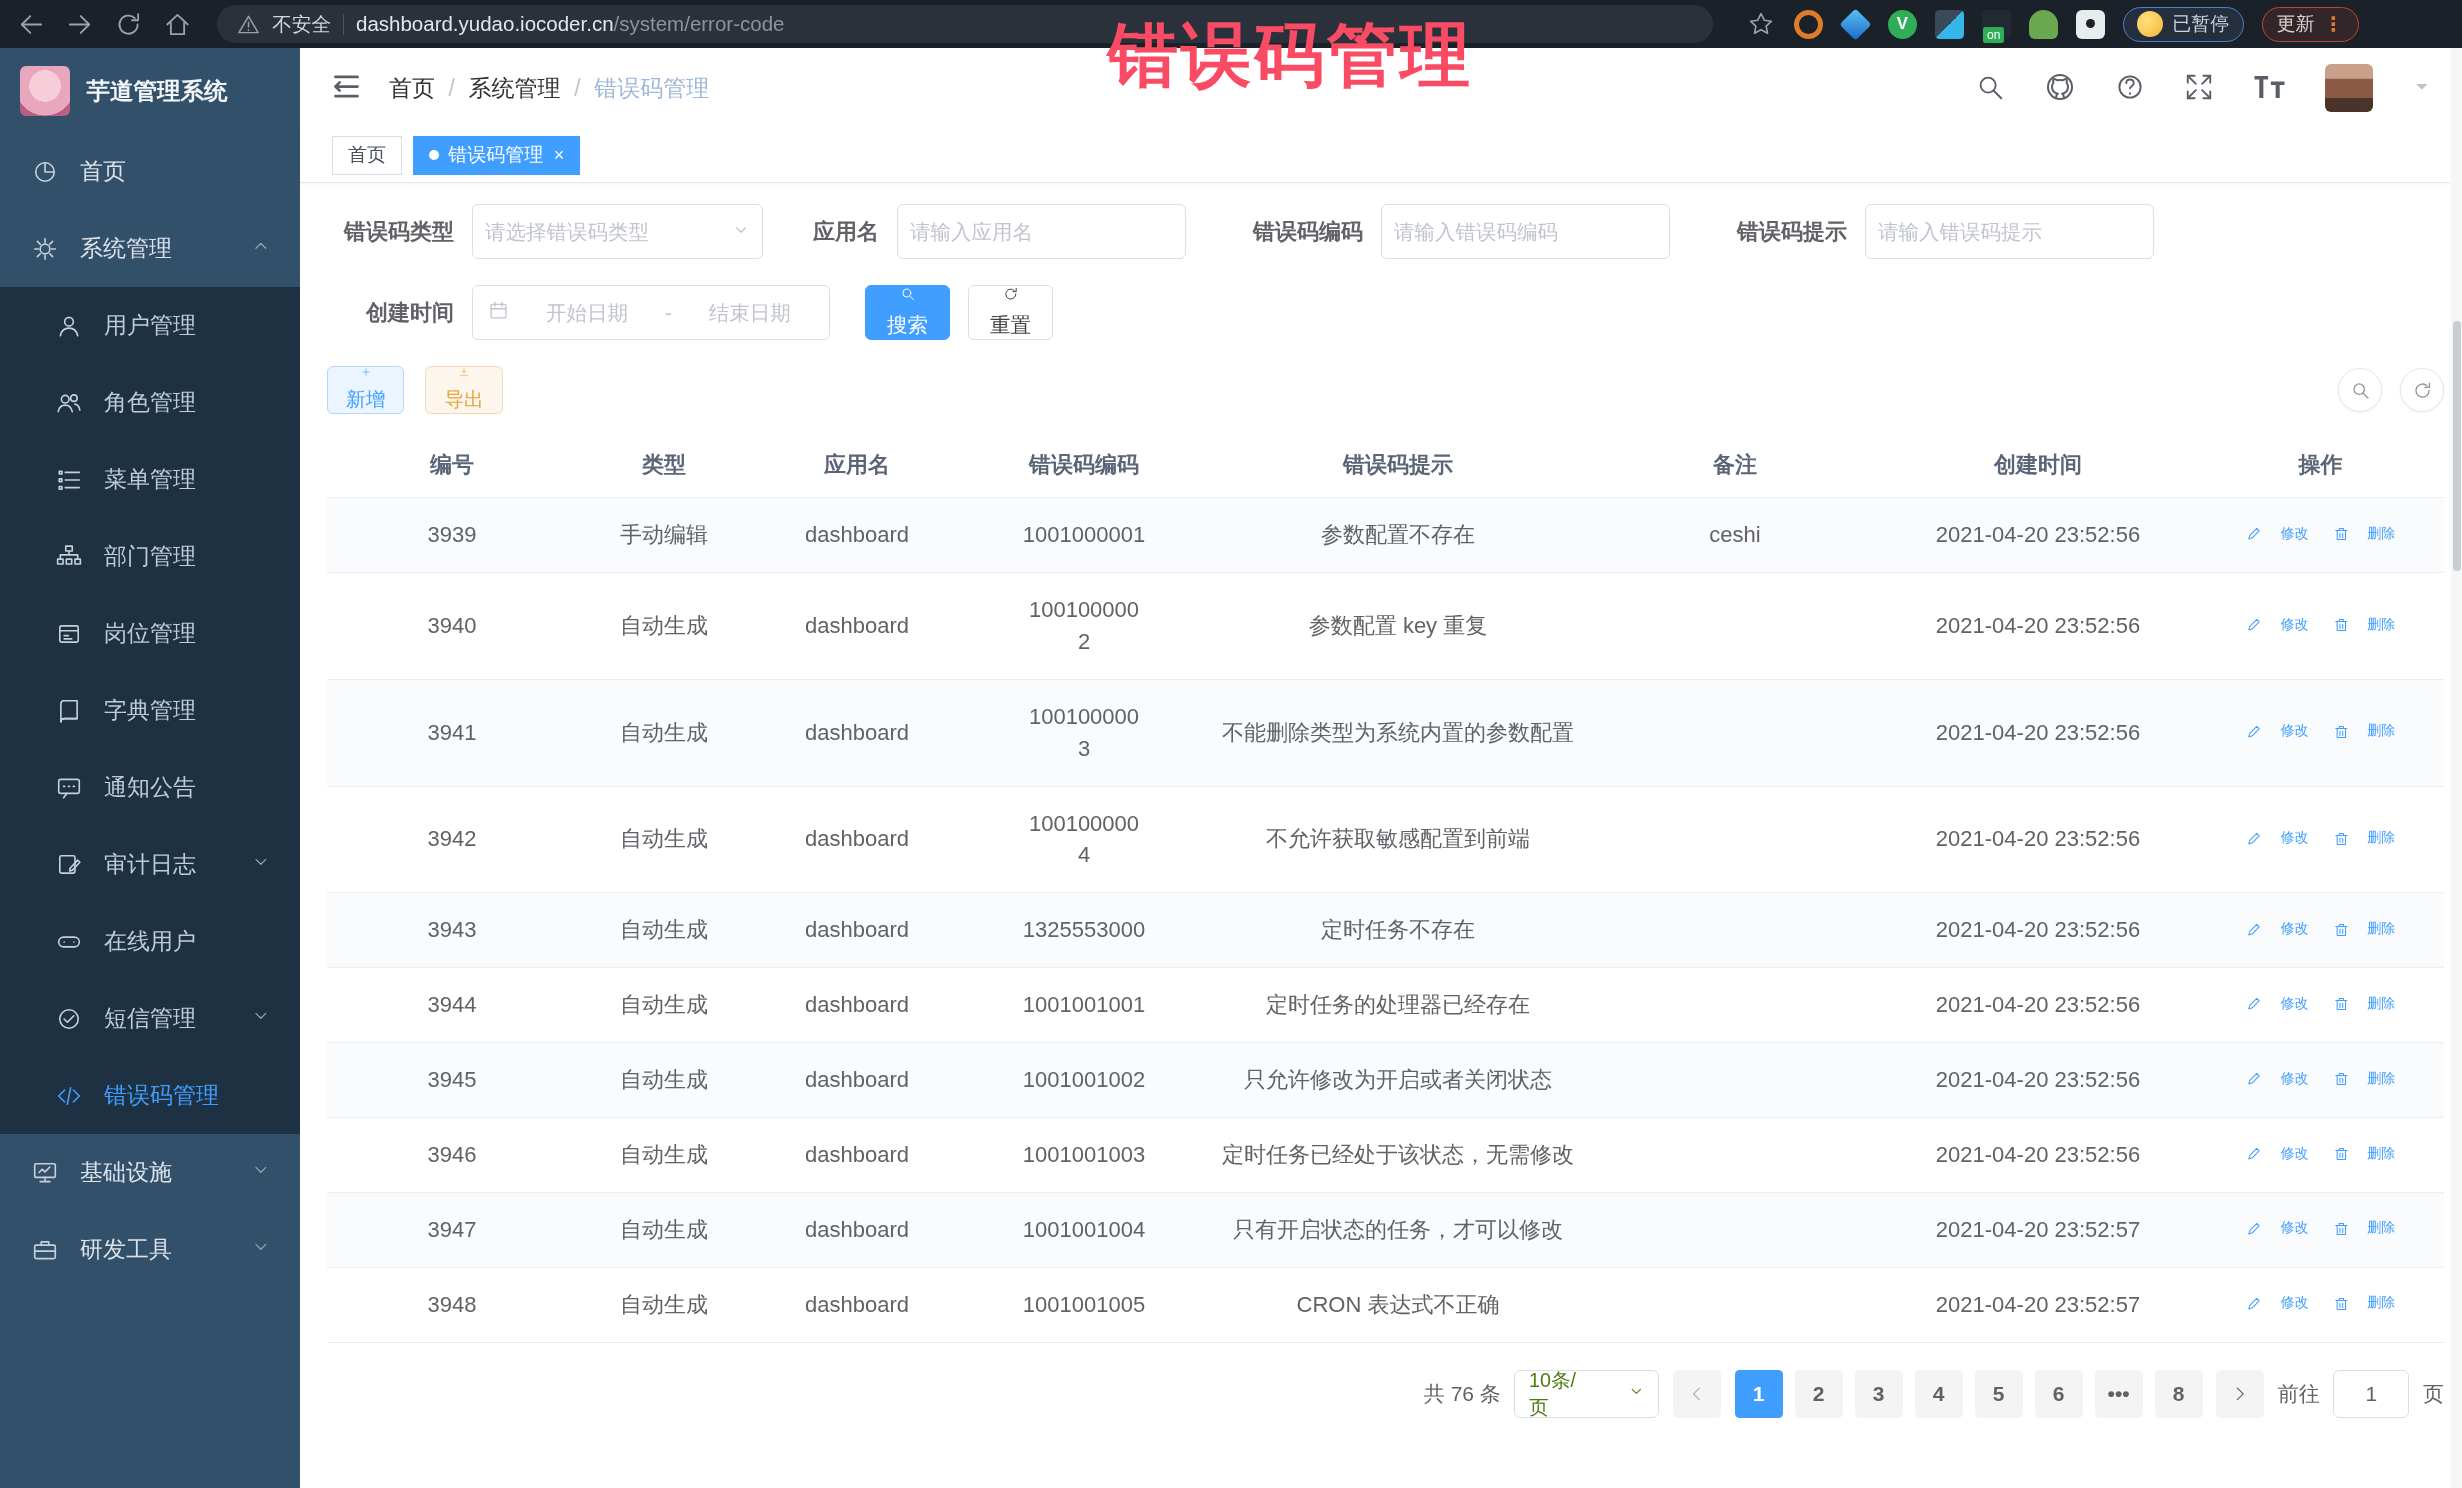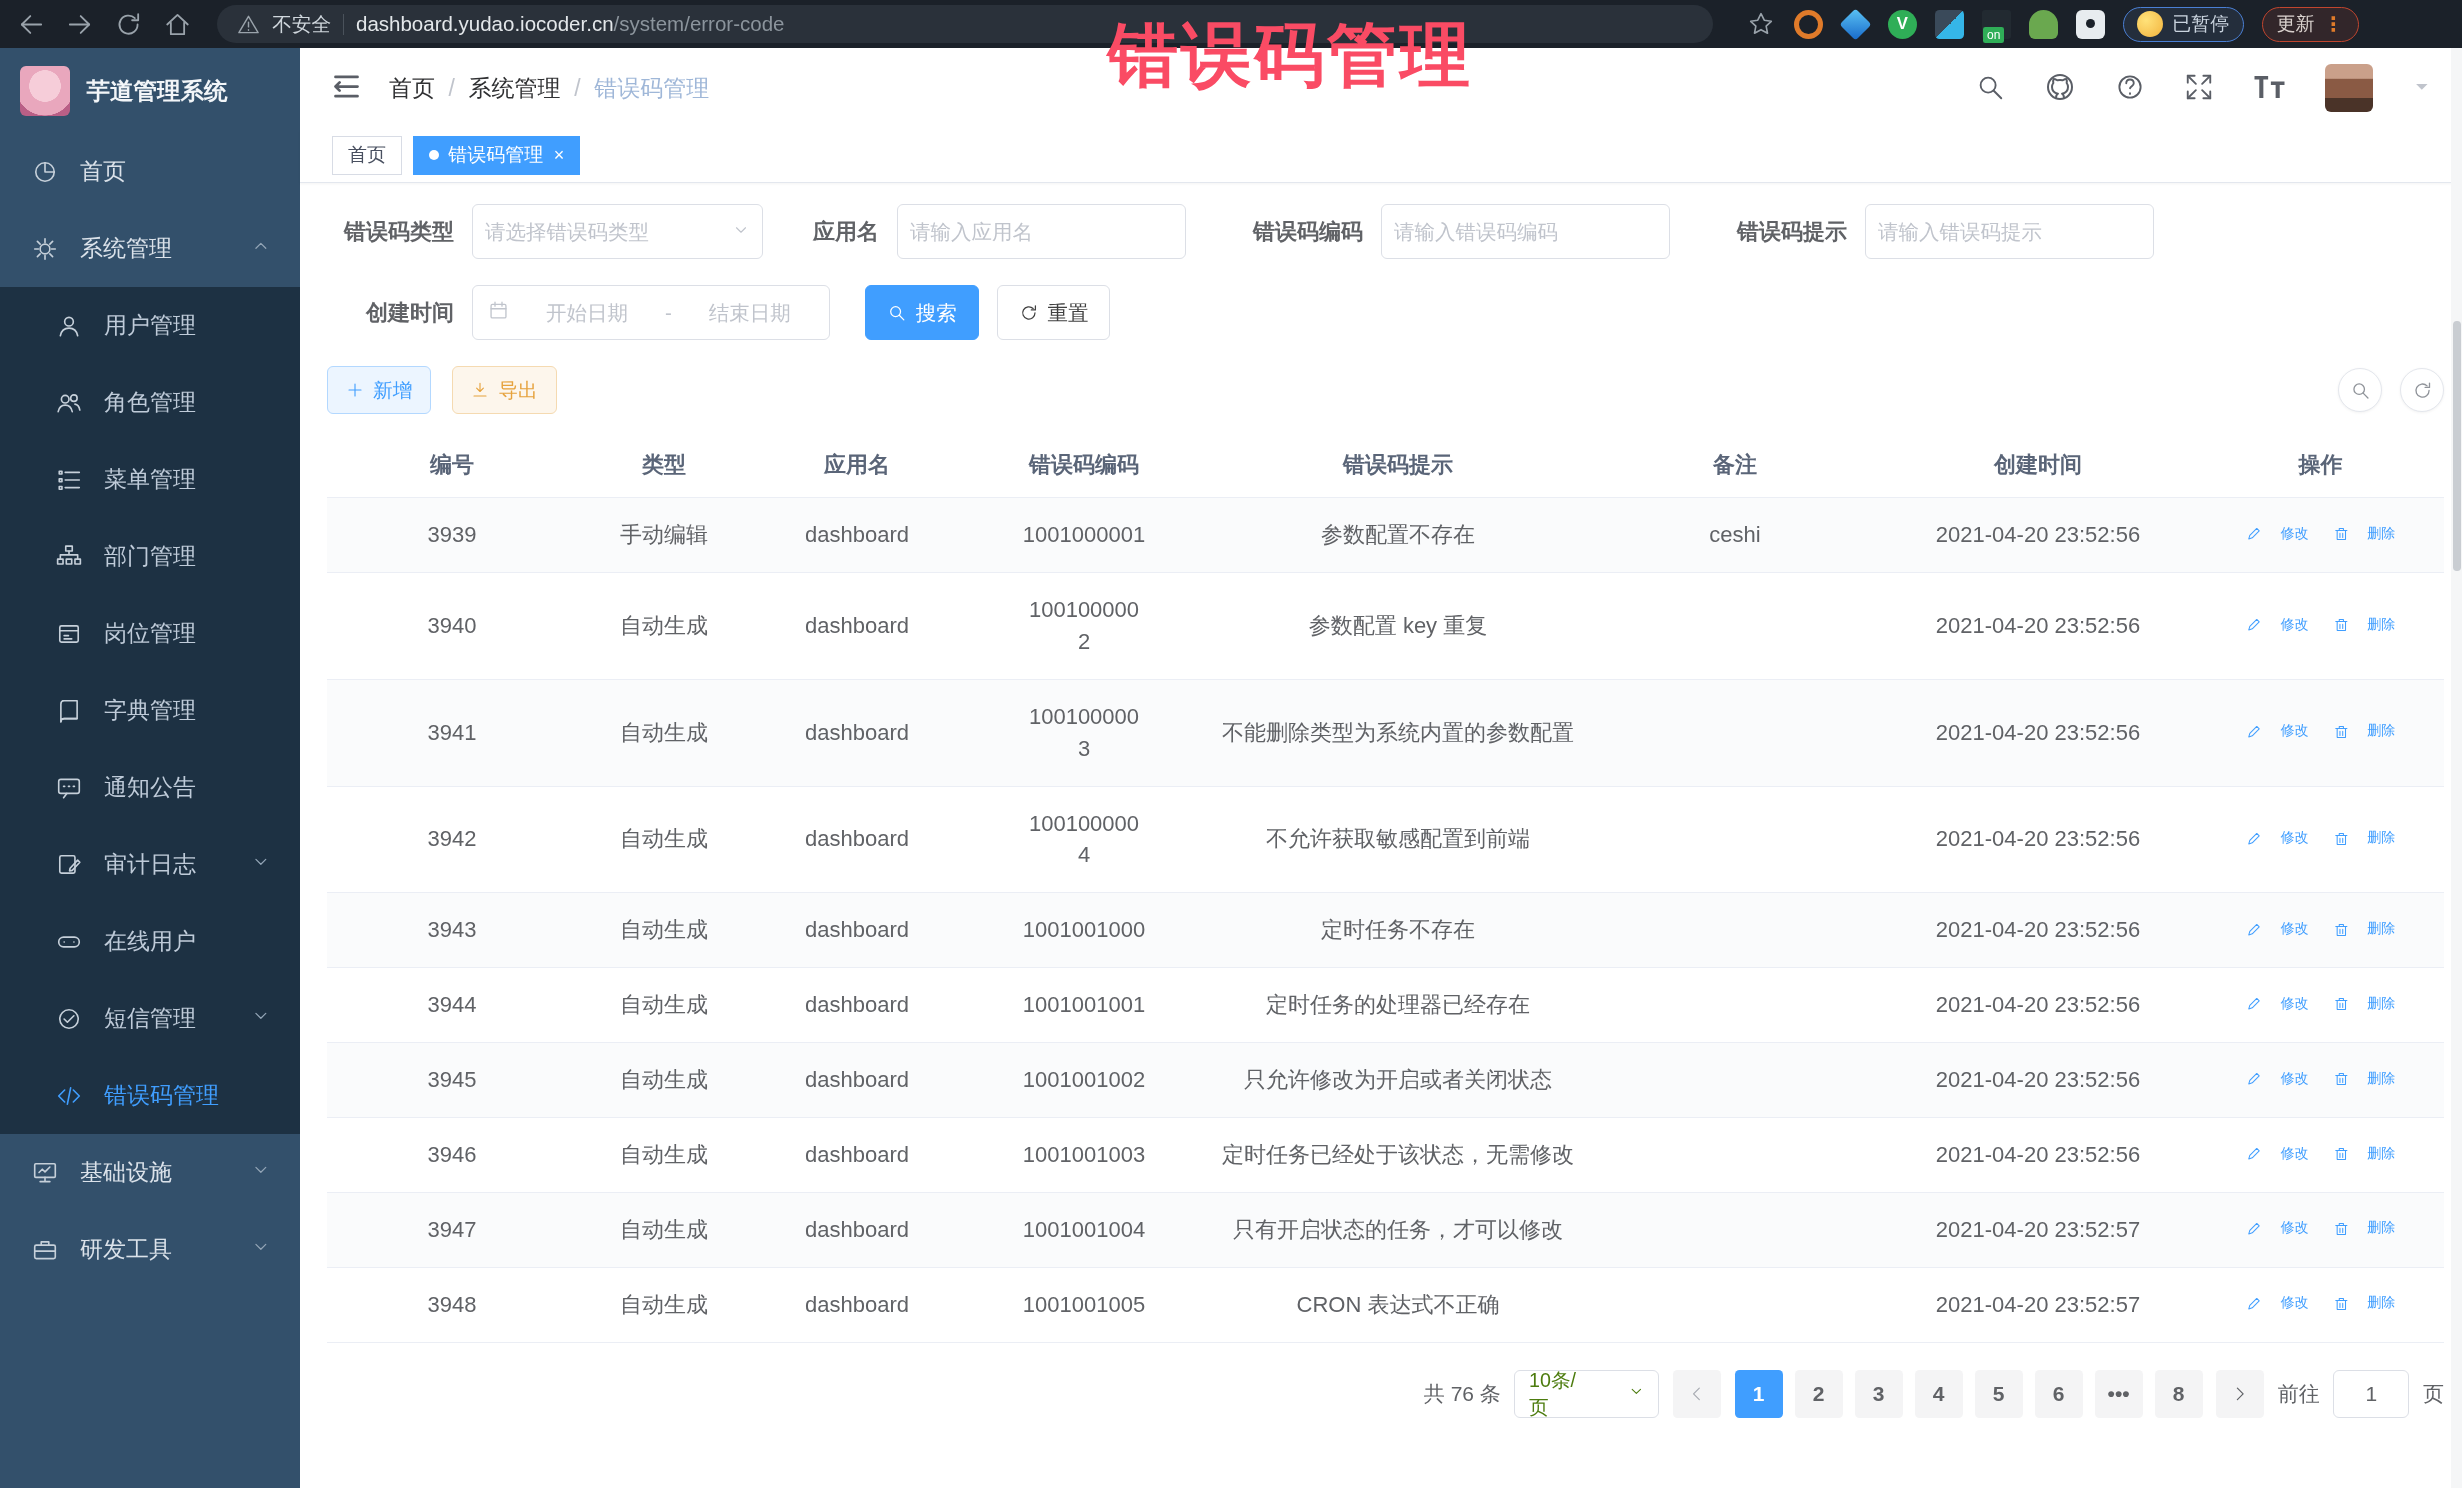--- a/index.html
+++ b/index.html
@@ -76,21 +76,21 @@
   .flabel{font-size:22px; font-weight:bold; color:#606266; width:127px; text-align:right; margin-right:18px; flex:0 0 auto;}
   .flabel.narrow{width:auto;}
   .fgroup{display:flex; align-items:center; margin-right:50px;}
   .finput,.fselect{height:55px; border:0.8px solid var(--border); border-radius:6px; background:#fff; font-size:20.5px; color:#606266; padding:0 12px; display:flex; align-items:center;}
   .finput::placeholder{color:var(--placeholder);}
   input.finput{width:289px;}
   .fselect{width:291px; justify-content:space-between; color:var(--placeholder);}
   .fselect .sel-caret{color:var(--placeholder);}
   .daterange{width:358px; height:55px; border:0.8px solid var(--border); border-radius:6px; display:flex; align-items:center; gap:13.6px; padding:0 15px; color:var(--placeholder); font-size:20.5px;}
   .daterange .ph{flex:1; text-align:center;}
-  .btn{height:55px; border-radius:6px; border:0.8px solid transparent; font-size:20.5px; display:inline-flex; align-items:center; gap:9px; padding:0 21px; cursor:pointer; background:#fff;}
+  .btn{height:55px; border-radius:6px; border:0.8px solid transparent; font-size:20.5px; display:inline-flex; align-items:center; gap:9px; padding:0 21px; cursor:pointer; background:#fff;flex-direction:column;}
   .btn.primary{background:var(--blue); border-color:var(--blue); color:#fff; margin-left:35px;}
   .btn.plain{border-color:var(--border); color:#404040; margin-left:18px;}
   .btn.mini{height:48px; font-size:19.7px; padding:0 18px;justify-content:center;}
   .btn.add{background:#ecf5ff; border-color:#b3d8ff; color:var(--blue);}
   .btn.export{background:#fdf6ec; border-color:#f5dab1; color:#e6a23c; margin-left:21px;}
   .toolbar{display:flex; align-items:center; margin:7.6px 0 19.7px;}
   .tool-right{margin-left:auto; display:flex; gap:18px;}
   .circle-btn{width:44px; height:44px; border-radius:50%; border:0.8px solid #e4e7ed; background:#fff; color:#8f9399; display:flex; align-items:center; justify-content:center; box-shadow:0 0.8px 3px rgba(0,0,0,.06);}
 
   
@@ -612,21 +612,21 @@
                     </svg>
                     <span>删除</span>
                   </a>
                 </td>
               </tr>
 
               <tr>
                 <td>3943</td>
                 <td>自动生成</td>
                 <td>dashboard</td>
-                <td class="cell-code">1001001000</td>
+                <td class="cell-code">1325553000</td>
                 <td>定时任务不存在</td>
                 <td></td>
                 <td>2021-04-20 23:52:56</td>
                 <td class="ops">
                   <a href="#">
                     <svg class="i" width="16.7" height="16.7" viewBox="0 0 48 48">
                       <path d="M8 40l3-10L31 10l7 7-20 20z"></path>
                     </svg>
                     <span>修改</span>
                   </a>

